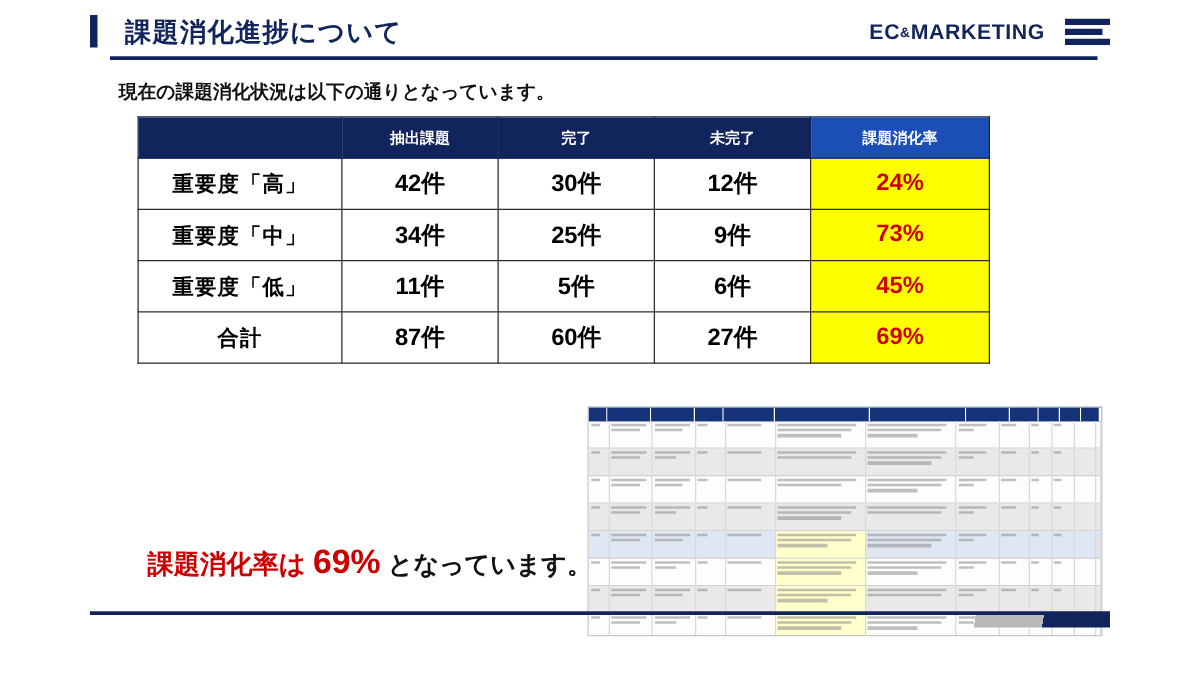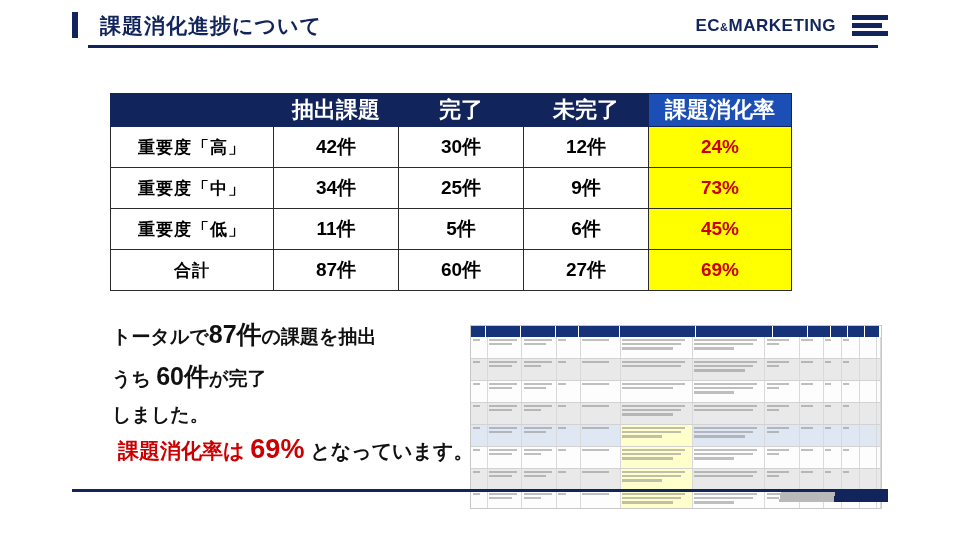--- a/index.html
+++ b/index.html
@@ -113,21 +113,21 @@
   }
   table.main th, table.main td {
     border: 1px solid #2b2b2b;
     text-align: center;
     vertical-align: middle;
     font-family: "Liberation Sans", sans-serif;
   }
   table.main thead th {
     background: #12245c;
     color: #ffffff;
-    font-size: 22px;
+    font-size: 12px;
     font-weight: bold;
     height: 30px;
     border: 1px solid #12245c;
   }
   table.main thead th.rate {
     background: #1c4fb5;
     color: #ffffff;
     border: 1px solid #12245c;
   }
   table.main thead th.blank {
@@ -285,20 +285,21 @@
         <span>EC</span><span class="amp">&amp;</span><span>MARKETING</span>
       </div>
       <div class="logo-mark">
         <div class="bar b1"></div>
         <div class="bar b2"></div>
         <div class="bar b3"></div>
       </div>
     </div>
   </div>
 
+  <div class="lead">現在の課題消化状況は以下の通りとなっています。</div>
 
   <div class="table-wrap">
     <table class="main">
       <thead>
         <tr>
           <th class="blank col-label"></th>
           <th class="col-num">抽出課題</th>
           <th class="col-num">完了</th>
           <th class="col-num">未完了</th>
           <th class="rate col-rate">課題消化率</th>
@@ -330,29 +331,20 @@
           <td class="label">合計</td>
           <td>87件</td>
           <td>60件</td>
           <td>27件</td>
           <td class="rate">69%</td>
         </tr>
       </tbody>
     </table>
   </div>
 
-  <div class="summary">
-    <div class="line">
-      <span>トータルで</span><span class="big">87件</span><span>の課題を抽出</span>
-    </div>
-    <div class="line">
-      <span>うち </span><span class="big">60件</span><span>が完了</span>
-    </div>
-    <div class="line">しました。</div>
-  </div>
 
   <div class="rate-line">
     <span>課題消化率は</span>
     <span class="big-rate">69%</span>
     <span class="tail">となっています。</span>
   </div>
 
   <div class="shot" title="課題一覧スプレッドシート">
     <div class="shot-header">
       <div style="width:14px"></div>

